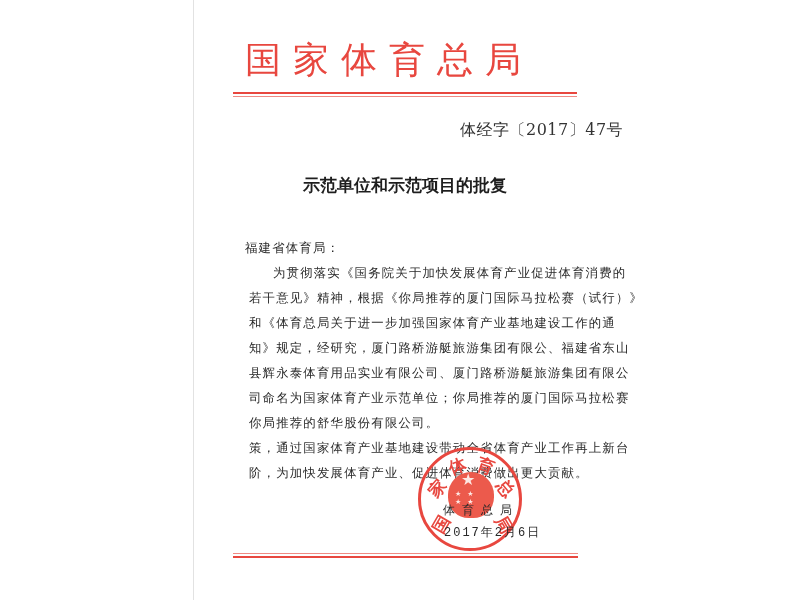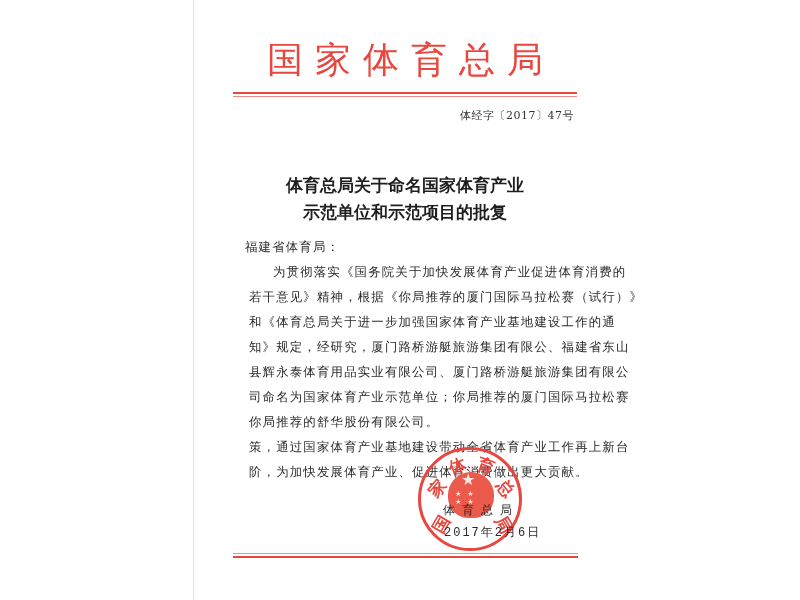--- a/index.html
+++ b/index.html
@@ -21,21 +21,21 @@
       top: 0;
       width: 1px;
       height: 600px;
       background: #e2e2e2;
     }
     .masthead {
       position: absolute;
       left: 233px;
       width: 344px;
       top: 36px;
-      text-align: center;
+      text-align: left;
       font-family: "DejaVu Serif", "Liberation Serif", serif;
       font-size: 36px;
       letter-spacing: 12px;
       color: #e8473f;
       line-height: 48px;
       padding-left: 12px;
       box-sizing: border-box;
     }
     .rule-top {
       position: absolute;
@@ -43,22 +43,22 @@
       width: 344px;
       top: 92px;
     }
     .rule-top .thick { height: 2px; background: #e8473f; }
     .rule-top .gap { height: 2px; }
     .rule-top .thin { height: 1px; background: #f08a84; }
 
     .doc-number {
       position: absolute;
       left: 460px;
-      top: 108px;
-      font-size: 11px;
+      top: 120px;
+      font-size: 16px;
       color: #333;
       white-space: nowrap;
       letter-spacing: 0.5px;
     }
     .title {
       position: absolute;
       left: 233px;
       width: 344px;
       top: 172px;
       text-align: center;
@@ -72,21 +72,21 @@
     .body-text {
       position: absolute;
       left: 249px;
       width: 320px;
       top: 235px;
       font-size: 12.4px;
       line-height: 25px;
       color: #2a2a2a;
       letter-spacing: 1.2px;
     }
-    .body-text .line { white-space: nowrap; height: 25px; font-family: Liberation Serif, serif; }
+    .body-text .line { white-space: nowrap; height: 25px; }
     .body-text .indent { padding-left: 24px; }
 
     .seal {
       position: absolute;
       left: 418px;
       top: 447px;
       width: 104px;
       height: 104px;
       border-radius: 50%;
       border: 3px solid #e8473f;
@@ -164,21 +164,20 @@
 
 <div class="rule-top">
   <div class="thick"></div>
   <div class="gap"></div>
   <div class="thin"></div>
 </div>
 
 <div class="doc-number">体经字〔2017〕47号</div>
 
 <div class="title">
-  <div>体育总局关于命名国家体育产业</div>
   <div>示范单位和示范项目的批复</div>
 </div>
 
 <div class="body-text">
   <div class="line" style="margin-left:-4px;">福建省体育局：</div>
   <div class="line indent">为贯彻落实《国务院关于加快发展体育产业促进体育消费的</div>
   <div class="line">若干意见》精神，根据《你局推荐的厦门国际马拉松赛（试行）》</div>
   <div class="line">和《体育总局关于进一步加强国家体育产业基地建设工作的通</div>
   <div class="line">知》规定，经研究，厦门路桥游艇旅游集团有限公、福建省东山</div>
   <div class="line">县辉永泰体育用品实业有限公司、厦门路桥游艇旅游集团有限公</div>

